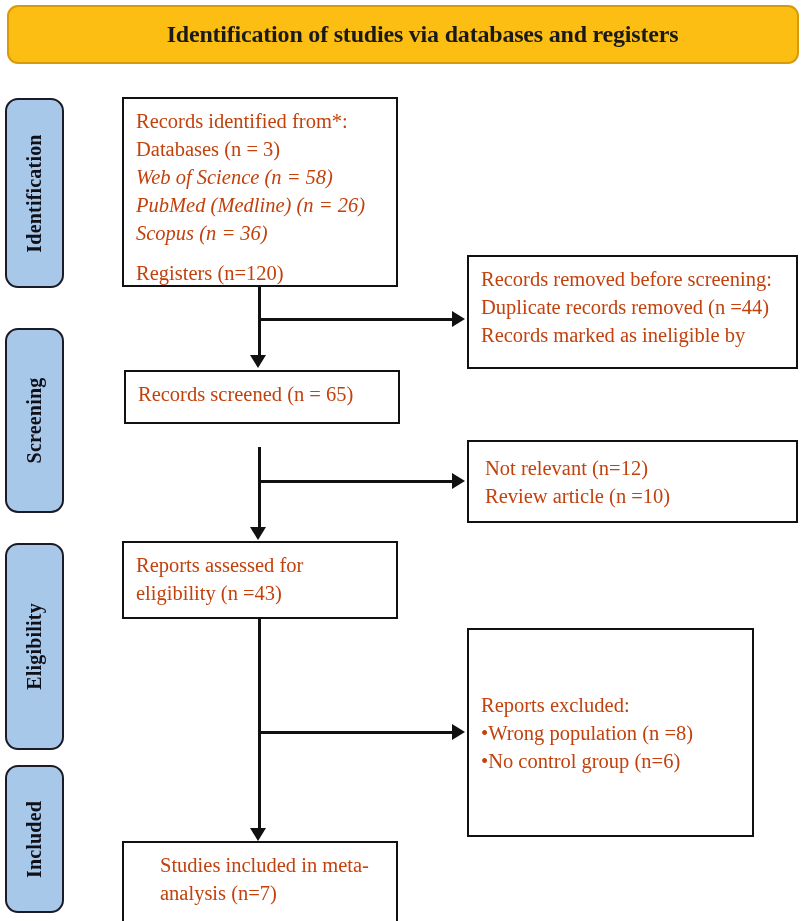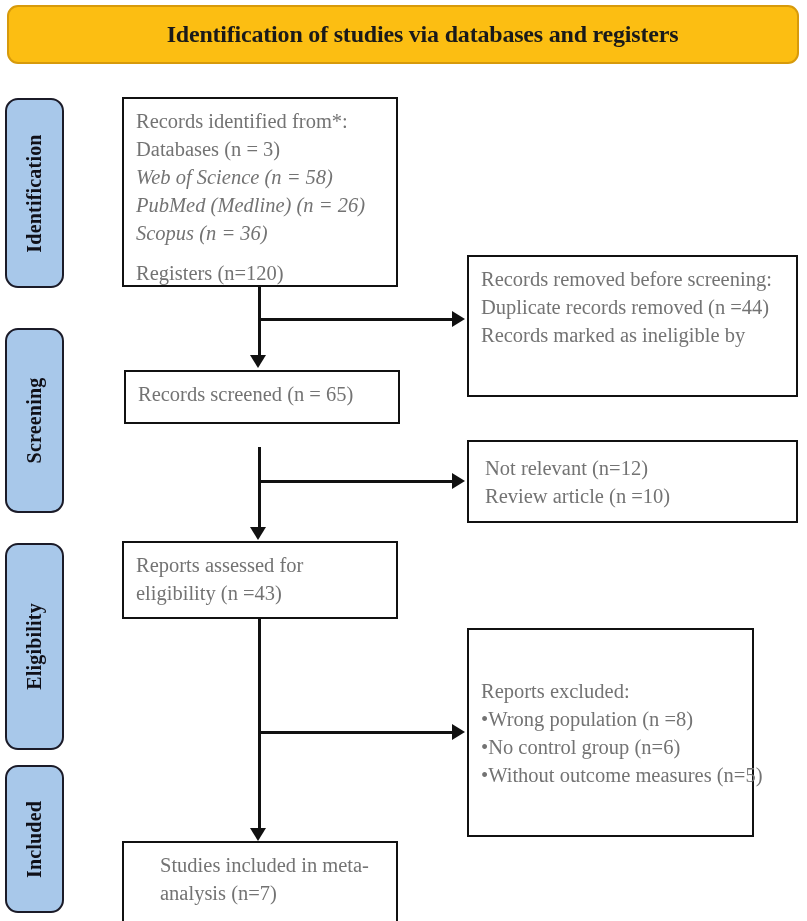--- a/index.html
+++ b/index.html
@@ -69,35 +69,35 @@
   .flow-box {
     position: absolute;
     box-sizing: border-box;
     background: #ffffff;
     border: 2.5px solid #111111;
     padding: 8px 10px 8px 12px;
   }
   .flow-box .line {
     font-size: 20.5px;
     line-height: 28px;
-    color: #737373;
+    color: #c2410c;
     white-space: pre;
   }
   .flow-box .line.italic { font-style: italic; }
   .flow-box .line.spacer { height: 12px; font-size: 0; line-height: 12px; }
 
   
   #box-identified      { left: 122px; top: 97px;  width: 276px; height: 190px; }
   #box-screened        { left: 124px; top: 370px; width: 276px; height: 54px;
                          display: flex; align-items: flex-start; }
   #box-eligibility     { left: 122px; top: 541px; width: 276px; height: 78px; }
   #box-included-final  { left: 122px; top: 841px; width: 276px; height: 84px; padding-left: 36px; }
 
   
-  #box-removed         { left: 467px; top: 255px; width: 331px; height: 142px; }
+  #box-removed         { left: 467px; top: 255px; width: 331px; height: 114px; }
   #box-not-relevant    { left: 467px; top: 440px; width: 331px; height: 83px;
                          display: flex; flex-direction: column; justify-content: center; padding-left: 16px; }
   #box-excluded        { left: 467px; top: 628px; width: 287px; height: 209px;
                          display: flex; flex-direction: column; justify-content: center; }
 
   
   .conn {
     position: absolute;
     background: #111111;
   }
@@ -189,21 +189,20 @@
 
 <div class="flow-box" id="box-not-relevant">
   <div class="line">Not relevant (n=12)</div>
   <div class="line">Review article (n =10)</div>
 </div>
 
 <div class="flow-box" id="box-excluded">
   <div class="line">Reports excluded:</div>
   <div class="line">•Wrong population (n =8)</div>
   <div class="line">•No control group (n=6)</div>
-  <div class="line">•Without outcome measures (n=5)</div>
 </div>
 
 <div class="conn conn-v" id="conn1-v"></div>
 <div class="arrow-down" id="conn1-arrow"></div>
 <div class="conn conn-h" id="conn1-h"></div>
 <div class="arrow-right" id="conn1-arrowr"></div>
 
 <div class="conn conn-v" id="conn2-v"></div>
 <div class="arrow-down" id="conn2-arrow"></div>
 <div class="conn conn-h" id="conn2-h"></div>

